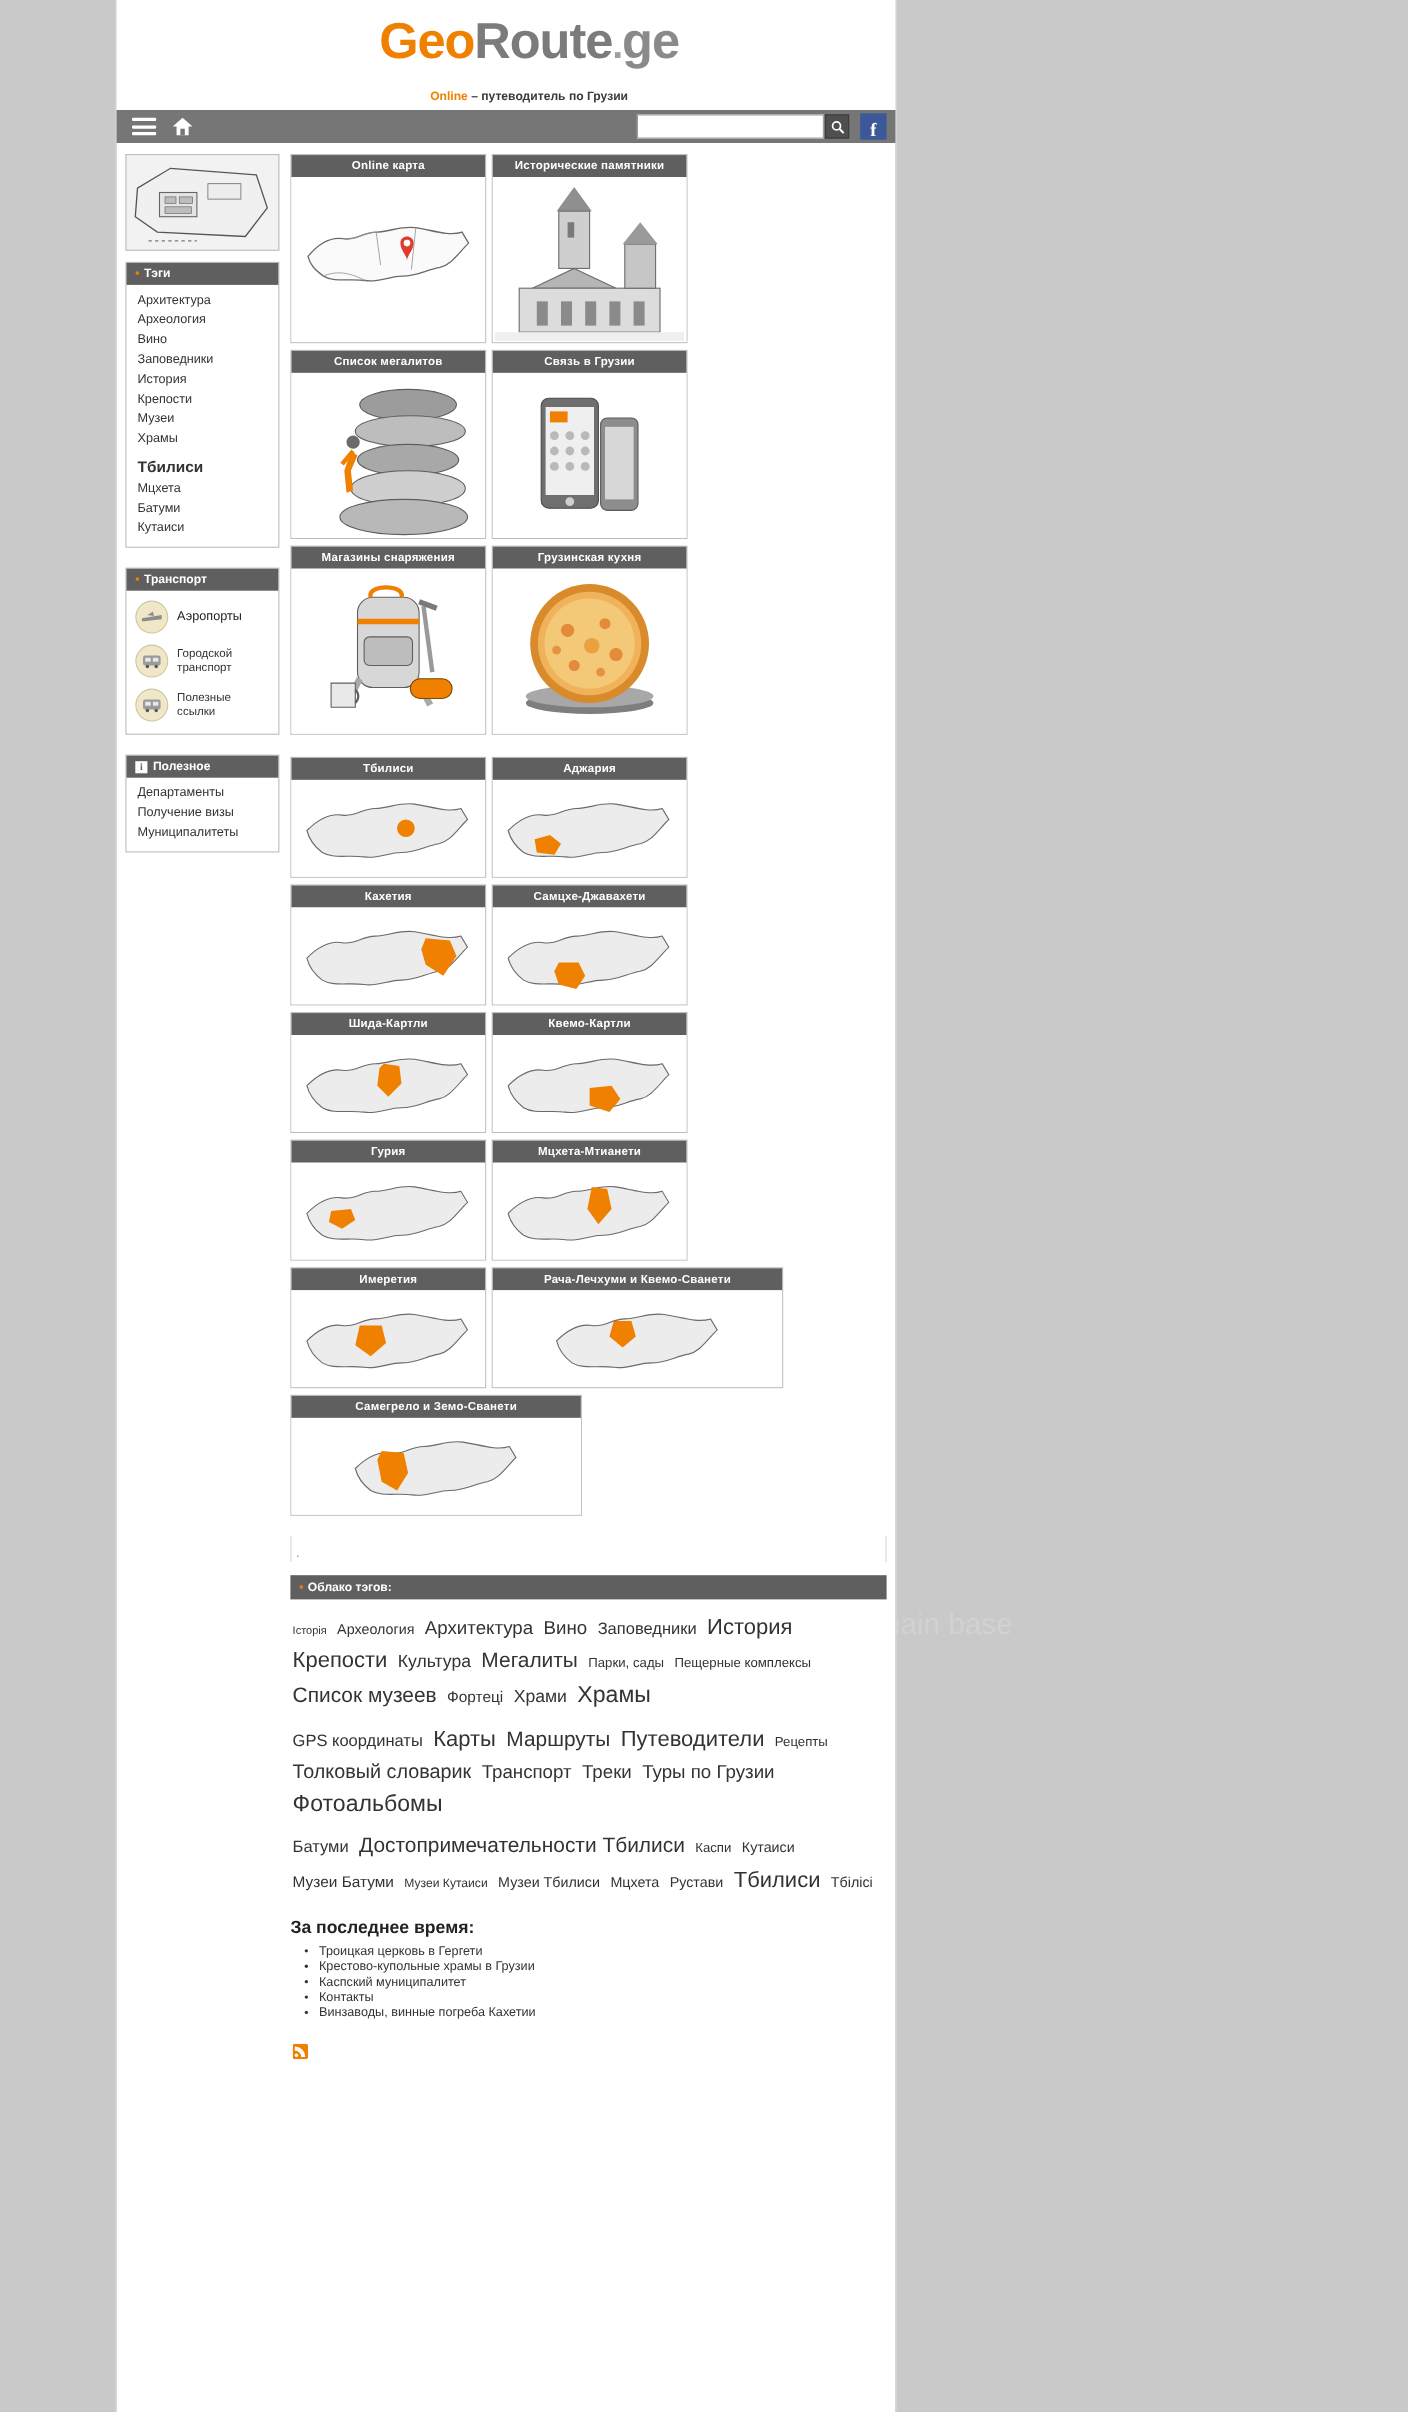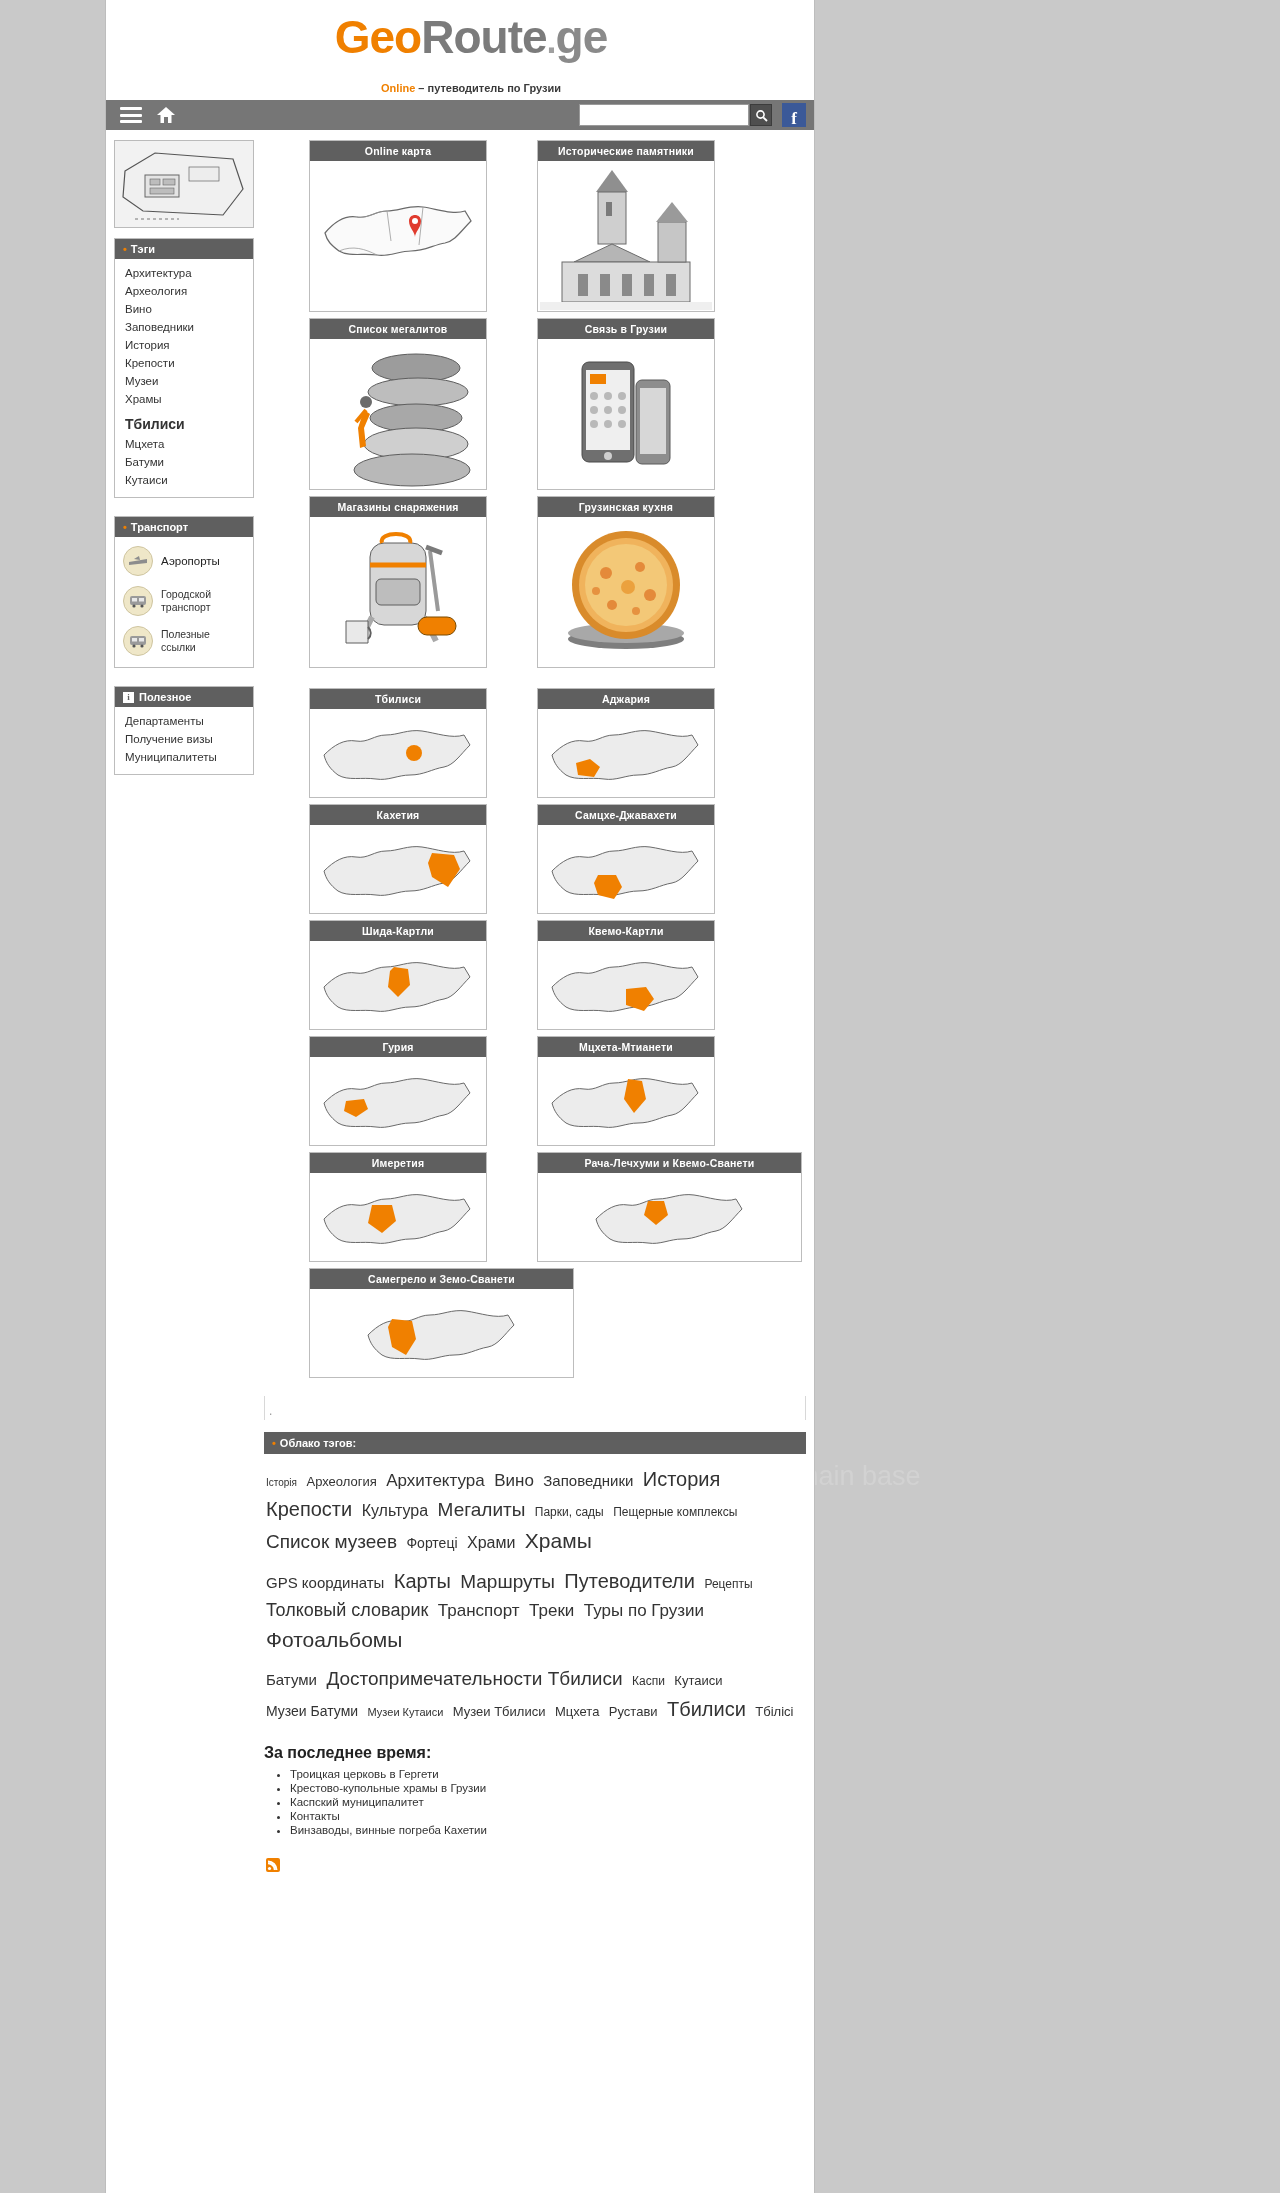--- a/index.html
+++ b/index.html
@@ -20,21 +20,21 @@
   }
 
   
   .header {
     height: 100px;
     background: #fff;
     position: relative;
   }
   .logo {
     position: absolute;
-    left: 155px; top: 14px;
+    left: 165px; top: 14px;
     text-align: center;
     width: 420px;
   }
   .logo-text {
     font-size: 46px;
     font-weight: bold;
     letter-spacing: -1px;
     line-height: 1;
   }
   .logo-geo { color: #f08000; }
@@ -180,21 +180,20 @@
   
   .grid {
     display: flex;
     flex-wrap: wrap;
     gap: 6px 5px;
   }
   .card {
     width: 178px;
     border: 1px solid #bdbdbd;
     background: #fff;
-    margin-left: 45px;
   }
   .card-title {
     background: #5f5f5f;
     color: #fff;
     font-size: 10.5px;
     font-weight: bold;
     text-align: center;
     padding: 4px 2px;
     letter-spacing: .2px;
   }

